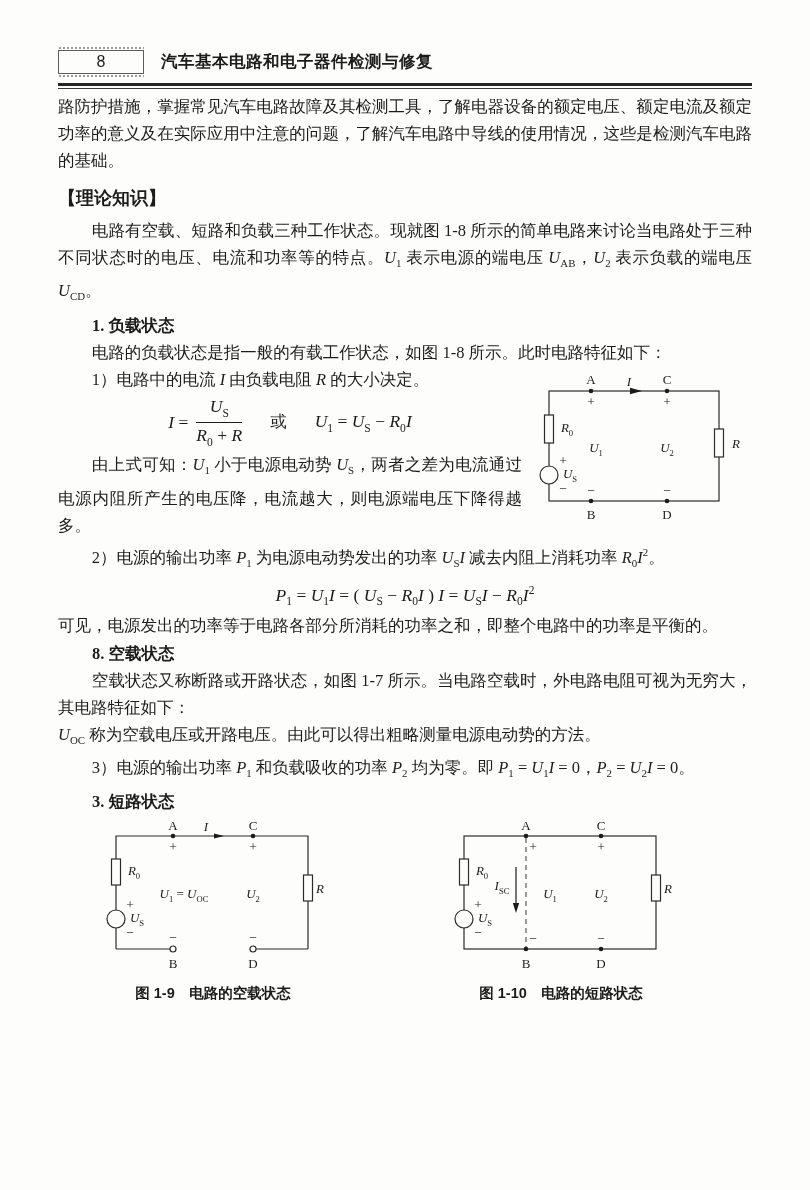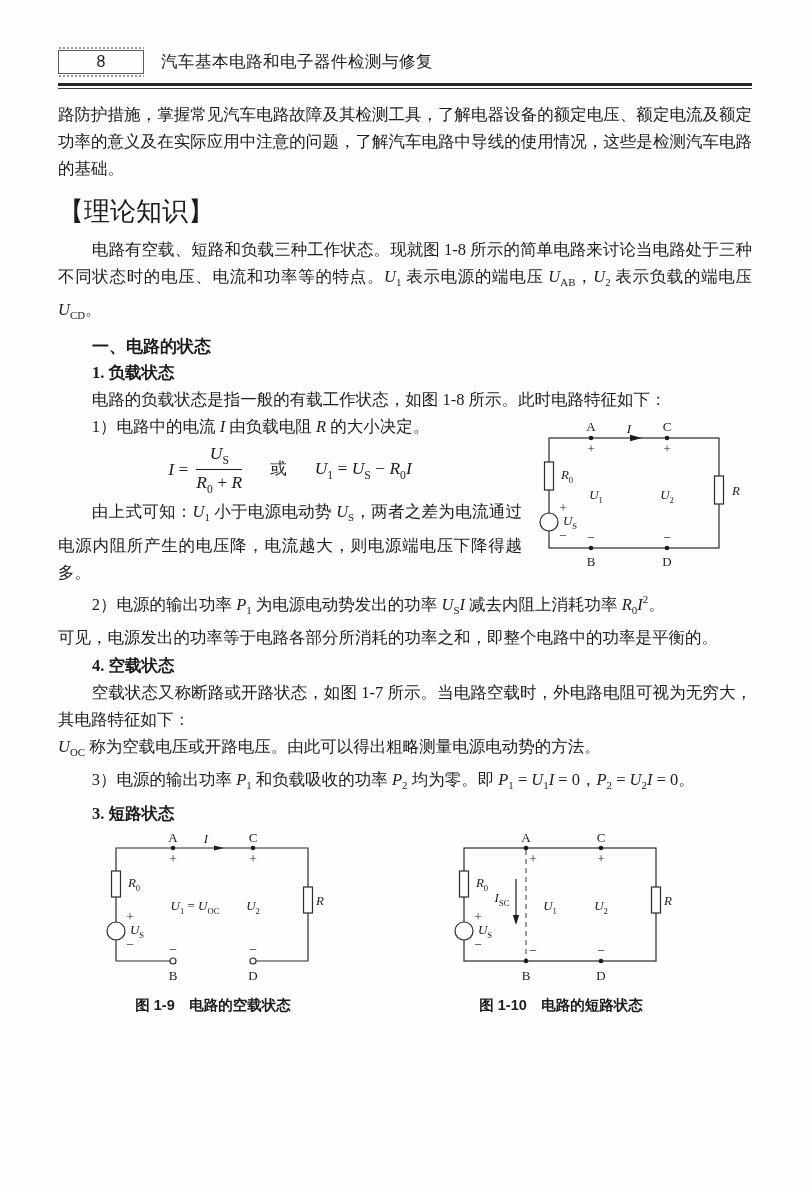--- a/index.html
+++ b/index.html
@@ -18,30 +18,30 @@
   
   .header { display: flex; align-items: center; gap: 17px; }
   .pagenum-wrap { width: 86px; }
   .dots { height: 4px; width: 86px;
     background-image: radial-gradient(circle, #9a9a9a 1px, transparent 1.1px);
     background-size: 4px 4px; }
   .numbox { border: 1px solid #5c5c5c; text-align: center;
     font-size: 16px; padding: 2px 0; background:#fdfdfb;
     font-family: "Liberation Sans", sans-serif; }
   .booktitle { font-family: "Liberation Sans", sans-serif;
-    font-weight: 400; font-size: 16.5px; letter-spacing: .5px; }
+    font-weight: 700; font-size: 16.5px; letter-spacing: .5px; }
   .header-rule { margin-top: 5px; height: 6px;
     border-top: 3px solid #262626; border-bottom: 1px solid #3a3a3a; }
 
   
   p.body { font-size: 16.5px; line-height: 27px; text-align: justify; }
   .indent { text-indent: 2.05em; }
   .mt6 { margin-top: 6px; }
   h2.section { font-family: "Liberation Sans", sans-serif;
-    font-size: 26px; font-weight: 400; margin: 12px 0 7px 0; }
+    font-size: 18px; font-weight: 700; margin: 12px 0 7px 0; }
   h3.lvl1 { font-family: "Liberation Sans", sans-serif;
     font-size: 17px; font-weight: 700; margin: 5px 0 2px 34px; }
   h4.lvl2 { font-size: 16.5px; font-weight: 700; margin: 4px 0 2px 34px;
     font-family: "Liberation Serif", serif; }
   i { font-family: "Liberation Serif", serif; font-style: italic; }
   sub { font-size: 66%; font-style: normal; }
   sup { font-size: 66%; }
 
   
   .formula { display: flex; justify-content: center; align-items: center;
@@ -75,27 +75,26 @@
     <div class="header">
       <div class="pagenum-wrap">
         <div class="dots"></div>
         <div class="numbox">8</div>
         <div class="dots"></div>
       </div>
       <div class="booktitle">汽车基本电路和电子器件检测与修复</div>
     </div>
     <div class="header-rule"></div>
 
-    <p class="body mt6" style="margin-top:12px">路防护措施，掌握常见汽车电路故障及其检测工具，了解电器设备的额定电压、额定电流及额定功率的意义及在实际应用中注意的问题，了解汽车电路中导线的使用情况，这些是检测汽车电路的基础。</p>
+    <p class="body mt6" style="margin-top:4px">路防护措施，掌握常见汽车电路故障及其检测工具，了解电器设备的额定电压、额定电流及额定功率的意义及在实际应用中注意的问题，了解汽车电路中导线的使用情况，这些是检测汽车电路的基础。</p>
 
     <h2 class="section">【理论知识】</h2>
 
     <p class="body indent">电路有空载、短路和负载三种工作状态。现就图 1-8 所示的简单电路来讨论当电路处于三种不同状态时的电压、电流和功率等的特点。<i>U</i><sub>1</sub> 表示电源的端电压 <i>U</i><sub>AB</sub>，<i>U</i><sub>2</sub> 表示负载的端电压 <i>U</i><sub>CD</sub>。</p>
 
-    <h3 class="lvl1">一、电路的状态</h3>
 
     <h4 class="lvl2">1. 负载状态</h4>
     <p class="body indent">电路的负载状态是指一般的有载工作状态，如图 1-8 所示。此时电路特征如下：</p>
     <p class="body indent">1）电路中的电流 <i>I</i> 由负载电阻 <i>R</i> 的大小决定。</p>
 
     <div class="figfloat">
       <div class="circuit" style="width:215px;height:150px">
         <svg width="215" height="150" viewBox="0 0 215 150">
           <g stroke="#2b2b2b" stroke-width="1.2" fill="none">
             <rect x="15" y="20" width="170" height="110"></rect>
@@ -136,24 +135,25 @@
         <span class="num"><i>U</i><sub>S</sub></span>
         <span class="den"><i>R</i><sub>0</sub> + <i>R</i></span>
       </span>
       <span class="conj">或</span>
       <span><i>U</i><sub>1</sub> = <i>U</i><sub>S</sub> − <i>R</i><sub>0</sub><i>I</i></span>
     </div>
 
     <p class="body indent">由上式可知：<i>U</i><sub>1</sub> 小于电源电动势 <i>U</i><sub>S</sub>，两者之差为电流通过电源内阻所产生的电压降，电流越大，则电源端电压下降得越多。</p>
     <p class="body indent">2）电源的输出功率 <i>P</i><sub>1</sub> 为电源电动势发出的功率 <i>U</i><sub>S</sub><i>I</i> 减去内阻上消耗功率 <i>R</i><sub>0</sub><i>I</i><sup>2</sup>。</p>
 
+    <div class="eqline"><i>P</i><sub>1</sub> = <i>U</i><sub>1</sub><i>I</i> = ( <i>U</i><sub>S</sub> − <i>R</i><sub>0</sub><i>I</i> ) <i>I</i> = <i>U</i><sub>S</sub><i>I</i> − <i>R</i><sub>0</sub><i>I</i><sup>2</sup></div>
 
     <p class="body">可见，电源发出的功率等于电路各部分所消耗的功率之和，即整个电路中的功率是平衡的。</p>
 
-    <h4 class="lvl2">4. 空载状态</h4>
+    <h4 class="lvl2">8. 空载状态</h4>
     <p class="body indent">空载状态又称断路或开路状态，如图 1-7 所示。当电路空载时，外电路电阻可视为无穷大，其电路特征如下：</p>
     <p class="body"><i>U</i><sub>OC</sub> 称为空载电压或开路电压。由此可以得出粗略测量电源电动势的方法。</p>
     <p class="body indent">3）电源的输出功率 <i>P</i><sub>1</sub> 和负载吸收的功率 <i>P</i><sub>2</sub> 均为零。即 <i>P</i><sub>1</sub> = <i>U</i><sub>1</sub><i>I</i> = 0，<i>P</i><sub>2</sub> = <i>U</i><sub>2</sub><i>I</i> = 0。</p>
 
     <h4 class="lvl2">3. 短路状态</h4>
 
     <div class="figrow">
 
       <div class="figbox">
         <div class="circuit" style="width:230px;height:150px">
@@ -173,21 +173,21 @@
             </g>
             <circle cx="75" cy="128" r="3" fill="#fdfdfb" stroke="#2b2b2b" stroke-width="1.2"></circle>
             <circle cx="155" cy="128" r="3" fill="#fdfdfb" stroke="#2b2b2b" stroke-width="1.2"></circle>
           </svg>
           <span class="cl" style="left:75px;top:4px">A</span>
           <span class="cl" style="left:155px;top:4px">C</span>
           <span class="cl" style="left:108px;top:5px"><i>I</i></span>
           <span class="cl sign" style="left:75px;top:26px">+</span>
           <span class="cl sign" style="left:155px;top:26px">+</span>
           <span class="cl" style="left:36px;top:51px"><i>R</i><sub>0</sub></span>
-          <span class="cl" style="left:97px;top:74px"><i>U</i><sub>1</sub> = <i>U</i><sub>OC</sub></span>
+          <span class="cl" style="left:86px;top:74px"><i>U</i><sub>1</sub> = <i>U</i><sub>OC</sub></span>
           <span class="cl" style="left:155px;top:74px"><i>U</i><sub>2</sub></span>
           <span class="cl" style="left:222px;top:67px"><i>R</i></span>
           <span class="cl sign" style="left:32px;top:84px">+</span>
           <span class="cl" style="left:39px;top:98px"><i>U</i><sub>S</sub></span>
           <span class="cl sign" style="left:32px;top:112px">−</span>
           <span class="cl sign" style="left:75px;top:117px">−</span>
           <span class="cl sign" style="left:155px;top:117px">−</span>
           <span class="cl" style="left:75px;top:142px">B</span>
           <span class="cl" style="left:155px;top:142px">D</span>
         </div>

